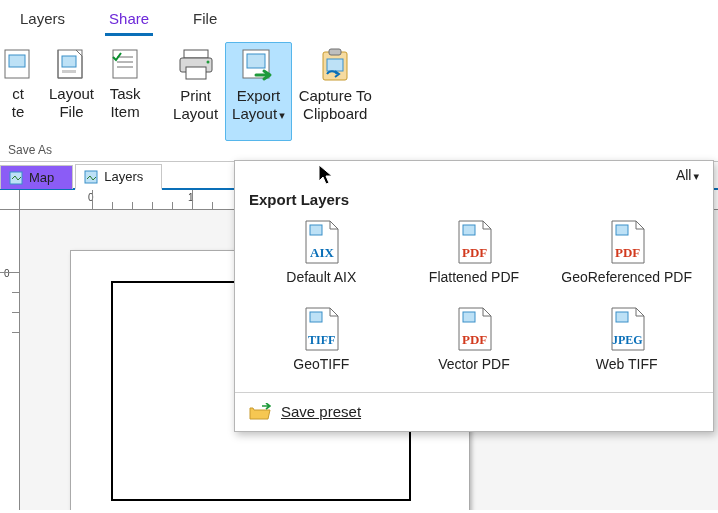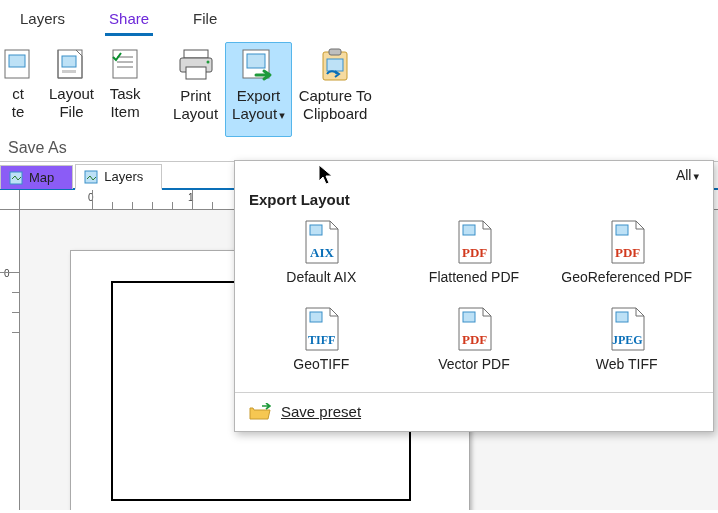--- a/index.html
+++ b/index.html
@@ -44,21 +44,21 @@
   .ribbon-group {
     display: flex;
     flex-direction: column;
     height: 100%;
   }
   .ribbon-items {
     display: flex;
     flex: 1;
   }
   .group-label {
-    font-size: 16px;
+    font-size: 12px;
     color: #555;
     padding: 2px 0 2px 8px;
   }
   .vdiv {
     width: 1px;
     background: #c7c7c7;
     margin: 2px 8px 20px 8px;
   }
   .ritem {
     display: flex;
@@ -337,21 +337,21 @@
   </div>
   <div class="canvas">
     <div class="page">
       <div class="frame"></div>
     </div>
   </div>
 </div>
 
 <div class="dropdown">
   <div class="all"><span><span>All</span><span class="chev"></span></span></div>
-  <h4>Export Layout</h4>
+  <h4>Export Layers</h4>
 
   <div class="preset-grid">
 
     <div class="preset">
       <svg>
         <polygon points="6,2 30,2 38,10 38,44 6,44" fill="#fff" stroke="#6f6f6f"></polygon>
         <polyline points="30,2 30,10 38,10" fill="none" stroke="#6f6f6f"></polyline>
         <rect x="10" y="6" width="12" height="10" fill="#bde1f6" stroke="#3a8fc8"></rect>
         <text x="10" y="38" font-size="13" font-weight="700" fill="#0a6fb8" font-family="Segoe UI">AIX</text>
       </svg>

